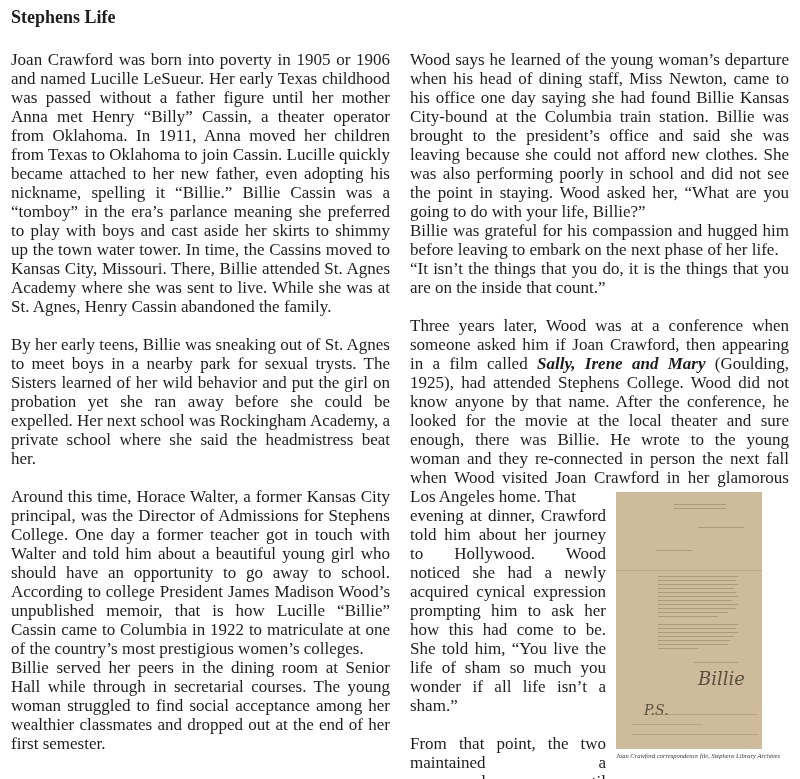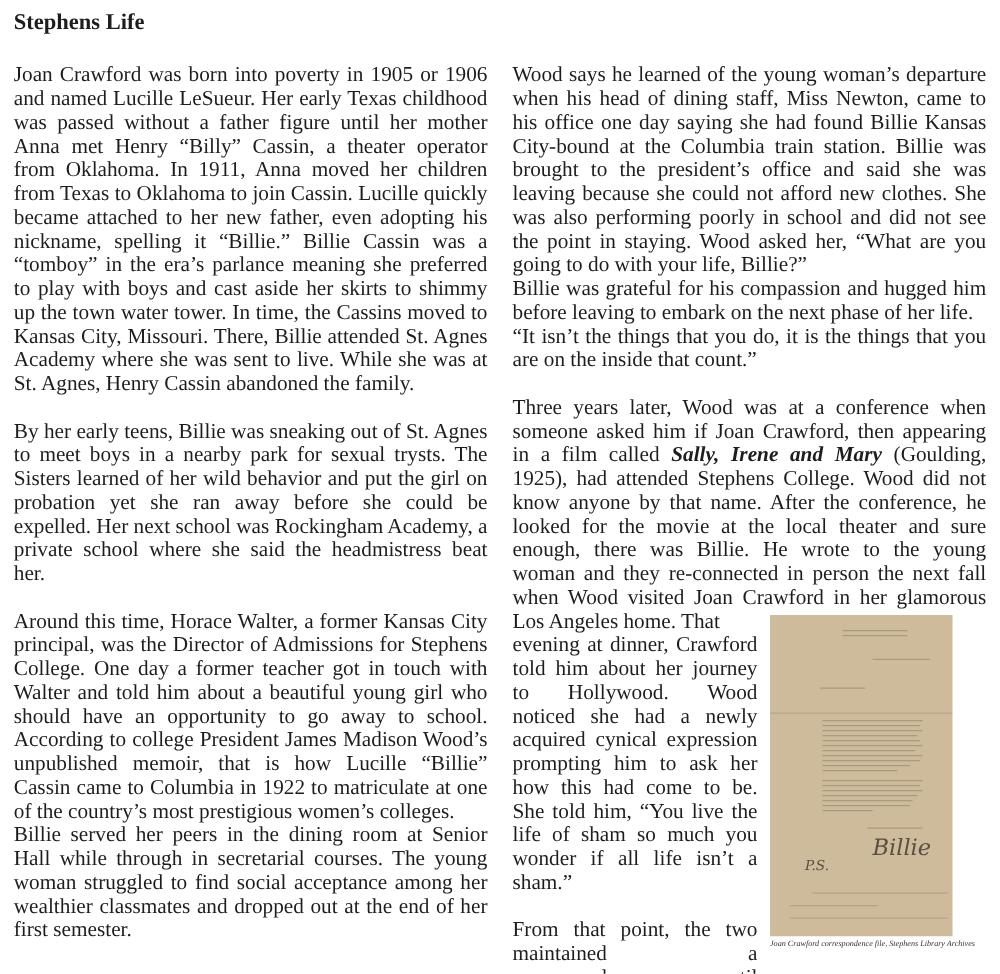--- a/index.html
+++ b/index.html
@@ -60,19 +60,19 @@
     <div class="line" style="left:42px; top:124px; width:60px; height:1px;"></div>
     <div class="line" style="left:42px; top:132px; width:80px; height:1px;"></div>
     <div class="line" style="left:42px; top:136px; width:78px; height:1px;"></div>
     <div class="line" style="left:42px; top:140px; width:80px; height:1px;"></div>
     <div class="line" style="left:42px; top:144px; width:76px; height:1px;"></div>
     <div class="line" style="left:42px; top:148px; width:72px; height:1px;"></div>
     <div class="line" style="left:42px; top:152px; width:70px; height:1px;"></div>
     <div class="line" style="left:42px; top:156px; width:40px; height:1px;"></div>
     <div class="line" style="left:78px; top:170px; width:44px; height:1px;"></div>
     <div class="sig" style="left:82px; top:176px; font-size:18px;">Billie</div>
-    <div class="sig" style="left:28px; top:194px; font-size:11px;">P.S.</div>
+    <div class="sig" style="left:28px; top:210px; font-size:14px;">P.S.</div>
     <div class="line" style="left:34px; top:222px; width:108px; height:1px; opacity:0.4;"></div>
     <div class="line" style="left:16px; top:232px; width:70px; height:1px; opacity:0.4;"></div>
     <div class="line" style="left:16px; top:242px; width:126px; height:1px; opacity:0.4;"></div>
   </div>
   <figcaption class="caption">Joan Crawford correspondence file, Stephens Library Archives</figcaption>
 </figure>
 
 </body></html>

